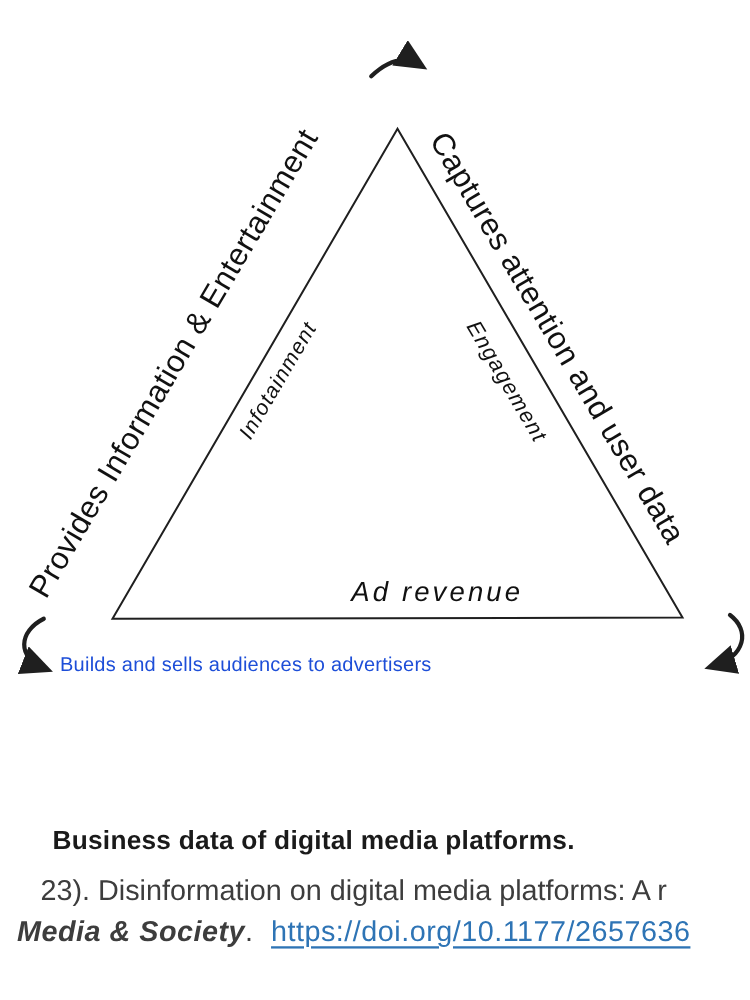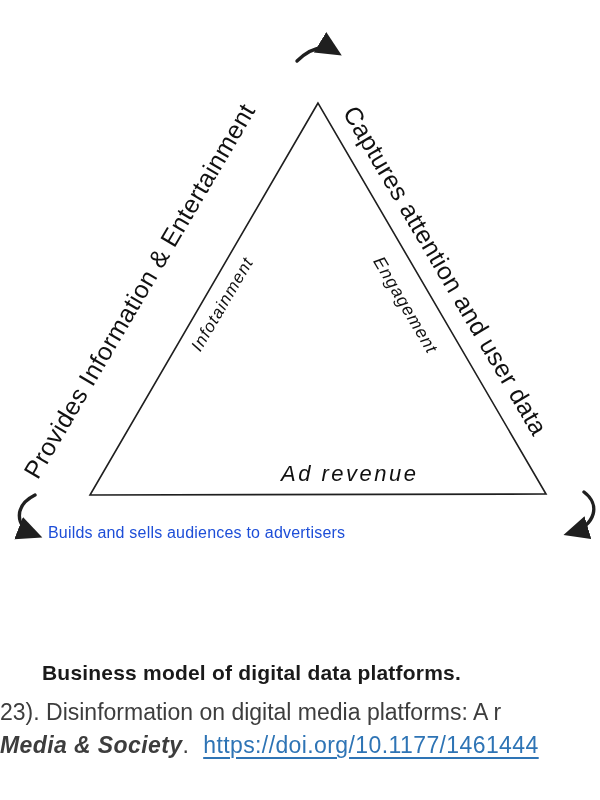--- a/index.html
+++ b/index.html
@@ -69,20 +69,21 @@
     white-space: nowrap;
   }
   .caption-line {
     position: absolute;
     left: 0;
     width: 566px;
     overflow: hidden;
     font-size: 23px;
     color: #3d3d3d;
     white-space: nowrap;
+    text-align: center;
   }
   .caption-line2 { top: 699px; }
   .caption-line3 { top: 732px; letter-spacing: 0.4px; }
   .journal-name { font-style: italic; font-weight: bold; }
   .doi-link {
     color: #2e74b5;
     text-decoration: underline;
     text-decoration-thickness: 2px;
     text-underline-offset: 4px;
     cursor: pointer;
@@ -111,21 +112,21 @@
   <div class="rot-label rot-right">Captures attention and user data</div>
 
   <div class="bottom-label">Builds and sells audiences to advertisers</div>
 
   <div class="inner-label inner-left">Infotainment</div>
 
   <div class="inner-label inner-right">Engagement</div>
 
   <div class="inner-bottom">Ad revenue</div>
 
-  <div class="caption-title">Business model of digital data platforms.</div>
+  <div class="caption-title">Business data of digital media platforms.</div>
 
   <div class="caption-line caption-line2">23). Disinformation on digital media platforms: A r</div>
 
   <div class="caption-line caption-line3">
-    <span class="journal-name">Media &amp; Society</span><span>.</span><span class="gap"></span><a class="doi-link">https://doi.org/10.1177/1461444</a>
+    <span class="journal-name">Media &amp; Society</span><span>.</span><span class="gap"></span><a class="doi-link">https://doi.org/10.1177/2657636</a>
   </div>
 
 </div>
 
 </body></html>

